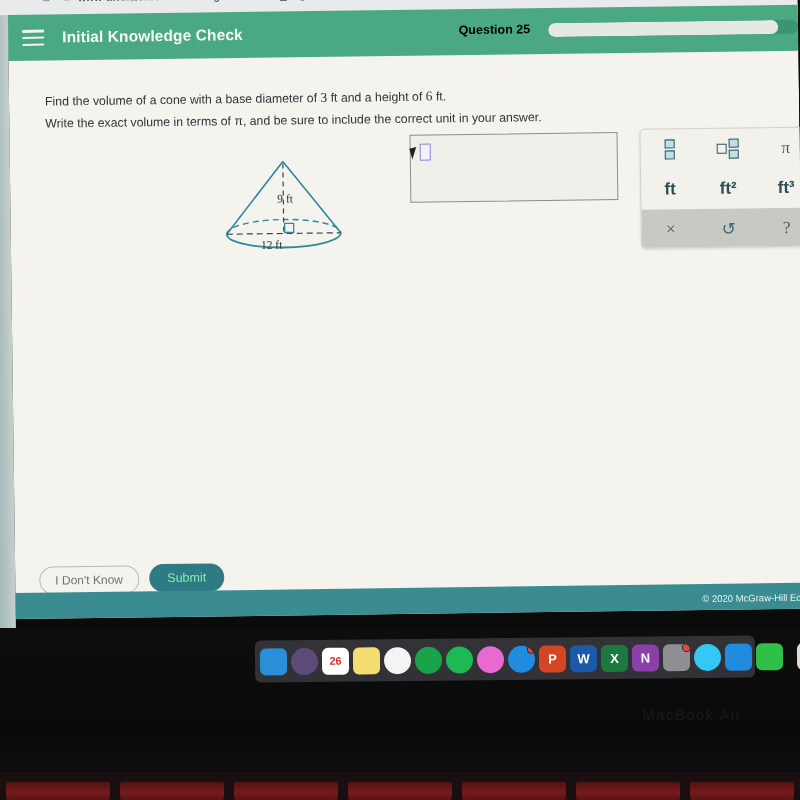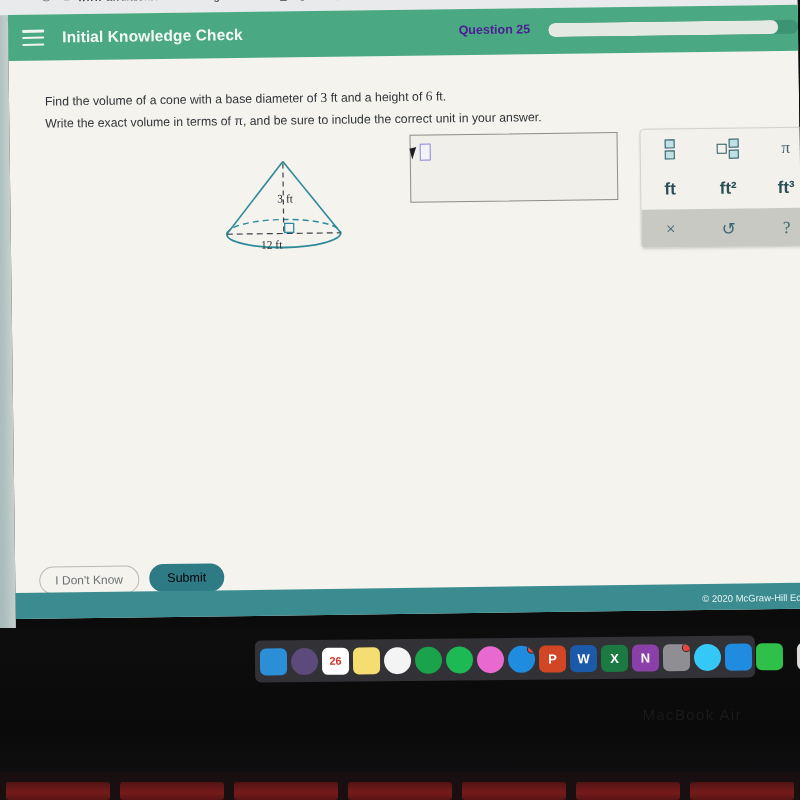--- a/index.html
+++ b/index.html
@@ -81,21 +81,21 @@
     cursor: pointer;
   }
   #hamburger span { display:block; height: 2.5px; background: #eef5f1; border-radius: 1px; }
   #app-title {
     margin-left: 18px;
     font-size: 15.5px; font-weight: bold; color: #f3faf6;
     letter-spacing: 0.1px;
   }
   #q-label {
     position: absolute; right: 268px; top: 14px;
-    font-size: 12.5px; font-weight: bold; color: #4c1d95;
+    font-size: 12.5px; font-weight: bold; color: #000000;
   }
   #progress-track {
     position: absolute; right: 0px; top: 15px;
     width: 250px; height: 14px;
     background: #3d9474; border-radius: 7px;
     overflow: hidden;
   }
   #progress-fill {
     height: 100%; background: #e4e9e4; border-radius: 7px;
   }
@@ -178,21 +178,21 @@
     position: absolute; left: 24px; top: 552px;
     padding: 6px 15px;
     border: 1px solid #b9b9b4; border-radius: 15px;
     background: #f4f3ee; color: #6d7276; font-size: 12px;
     cursor: pointer;
   }
   #btn-submit {
     position: absolute; left: 134px; top: 551px;
     padding: 7px 18px;
     border-radius: 15px;
-    background: #2e7a85; color: #000000; font-size: 12.5px;
+    background: #2e7a85; color: #86efac; font-size: 12.5px;
     cursor: pointer;
   }
 
   
   #footer-band {
     position: absolute; left: 0; bottom: 0; right: 0; height: 26px;
     background: #3a8c90;
   }
   #copyright {
     position: absolute; right: 4px; bottom: 6px;
@@ -299,21 +299,21 @@
           <path d="M28 82 A57 14 0 0 0 142 82" stroke="#2e8a9b" stroke-width="1.8" fill="none"></path>
 
           <path d="M28 82 A57 14 0 0 1 142 82" stroke="#2e8a9b" stroke-width="1.4" fill="none" stroke-dasharray="6 4"></path>
 
           <line x1="85" y1="12" x2="85" y2="80" stroke="#3d4247" stroke-width="1.2" stroke-dasharray="5 4"></line>
 
           <line x1="28" y1="82" x2="142" y2="82" stroke="#3d4247" stroke-width="1.2" stroke-dasharray="6 4"></line>
 
           <rect x="86" y="72" width="9" height="9" stroke="#2e8a9b" stroke-width="1.3" fill="none"></rect>
         </svg>
-        <div class="fig-label" id="lbl-h">3 ft</div>
+        <div class="fig-label" id="lbl-h">9 ft</div>
         <div class="fig-label" id="lbl-d">12 ft</div>
       </div>
 
       <div id="answer-box">
         <div id="math-placeholder"></div>
         <div id="cursor"></div>
       </div>
 
       <div id="keypad">
         <div class="kp-row">

